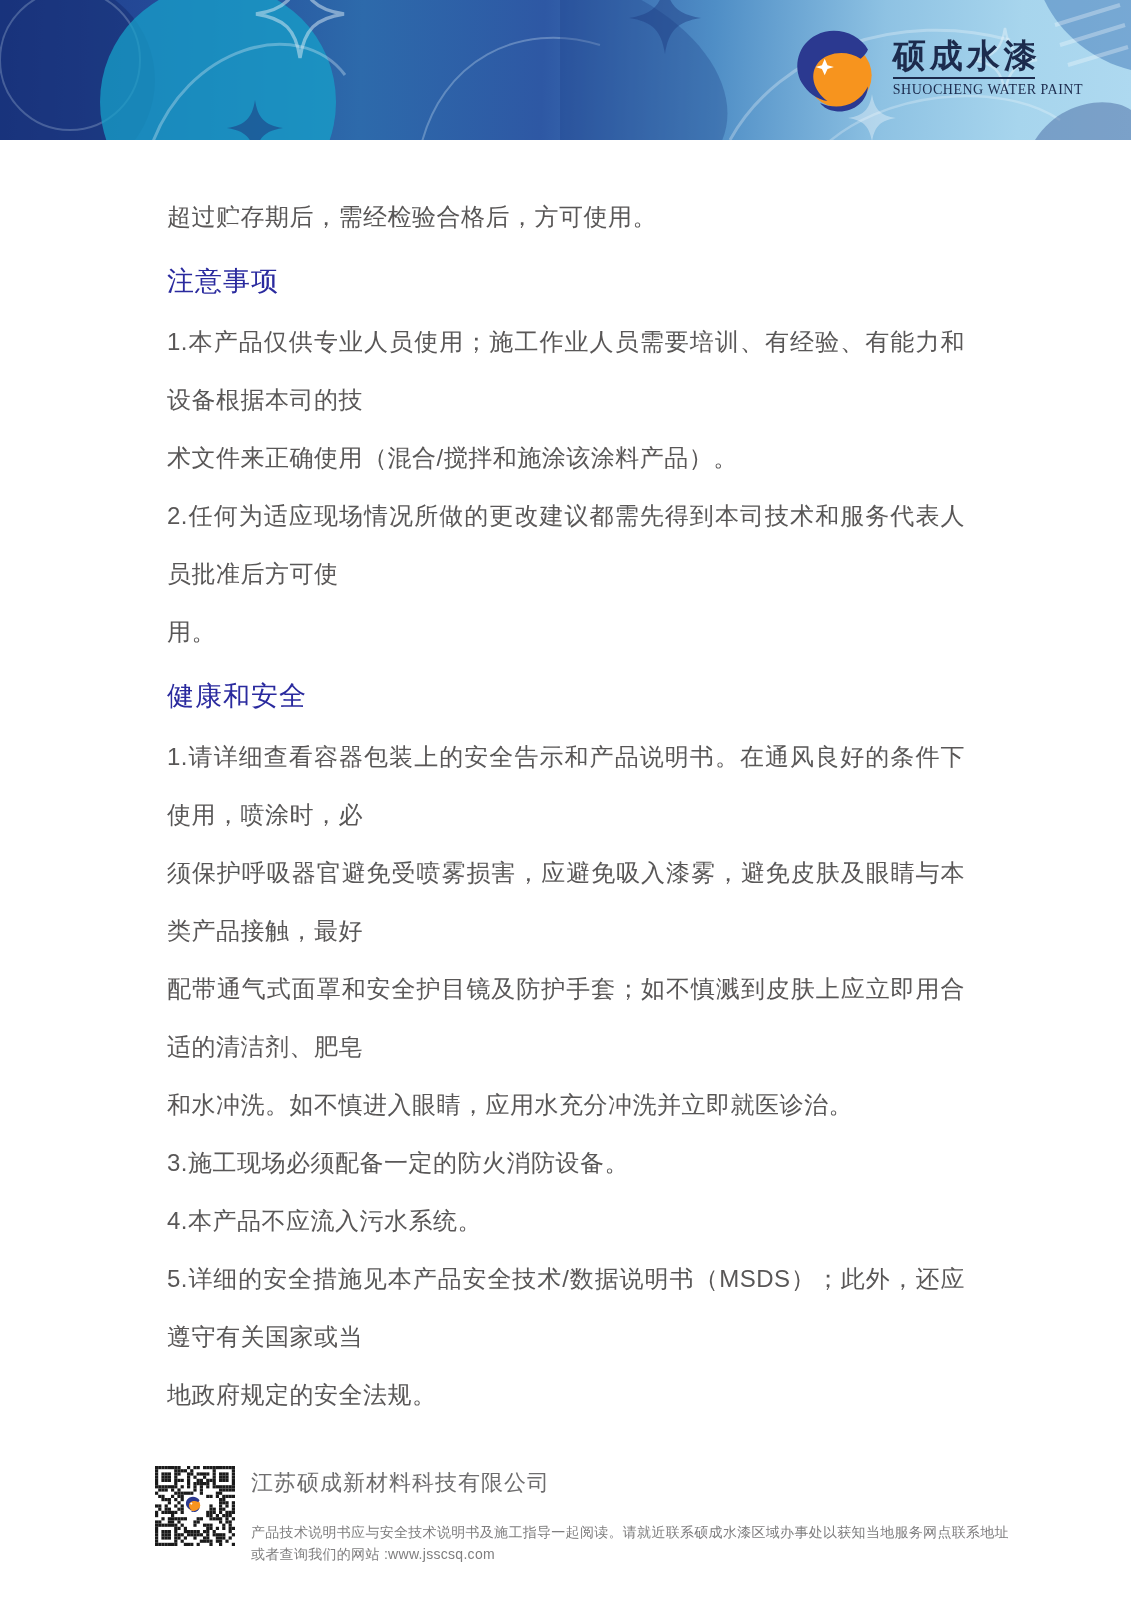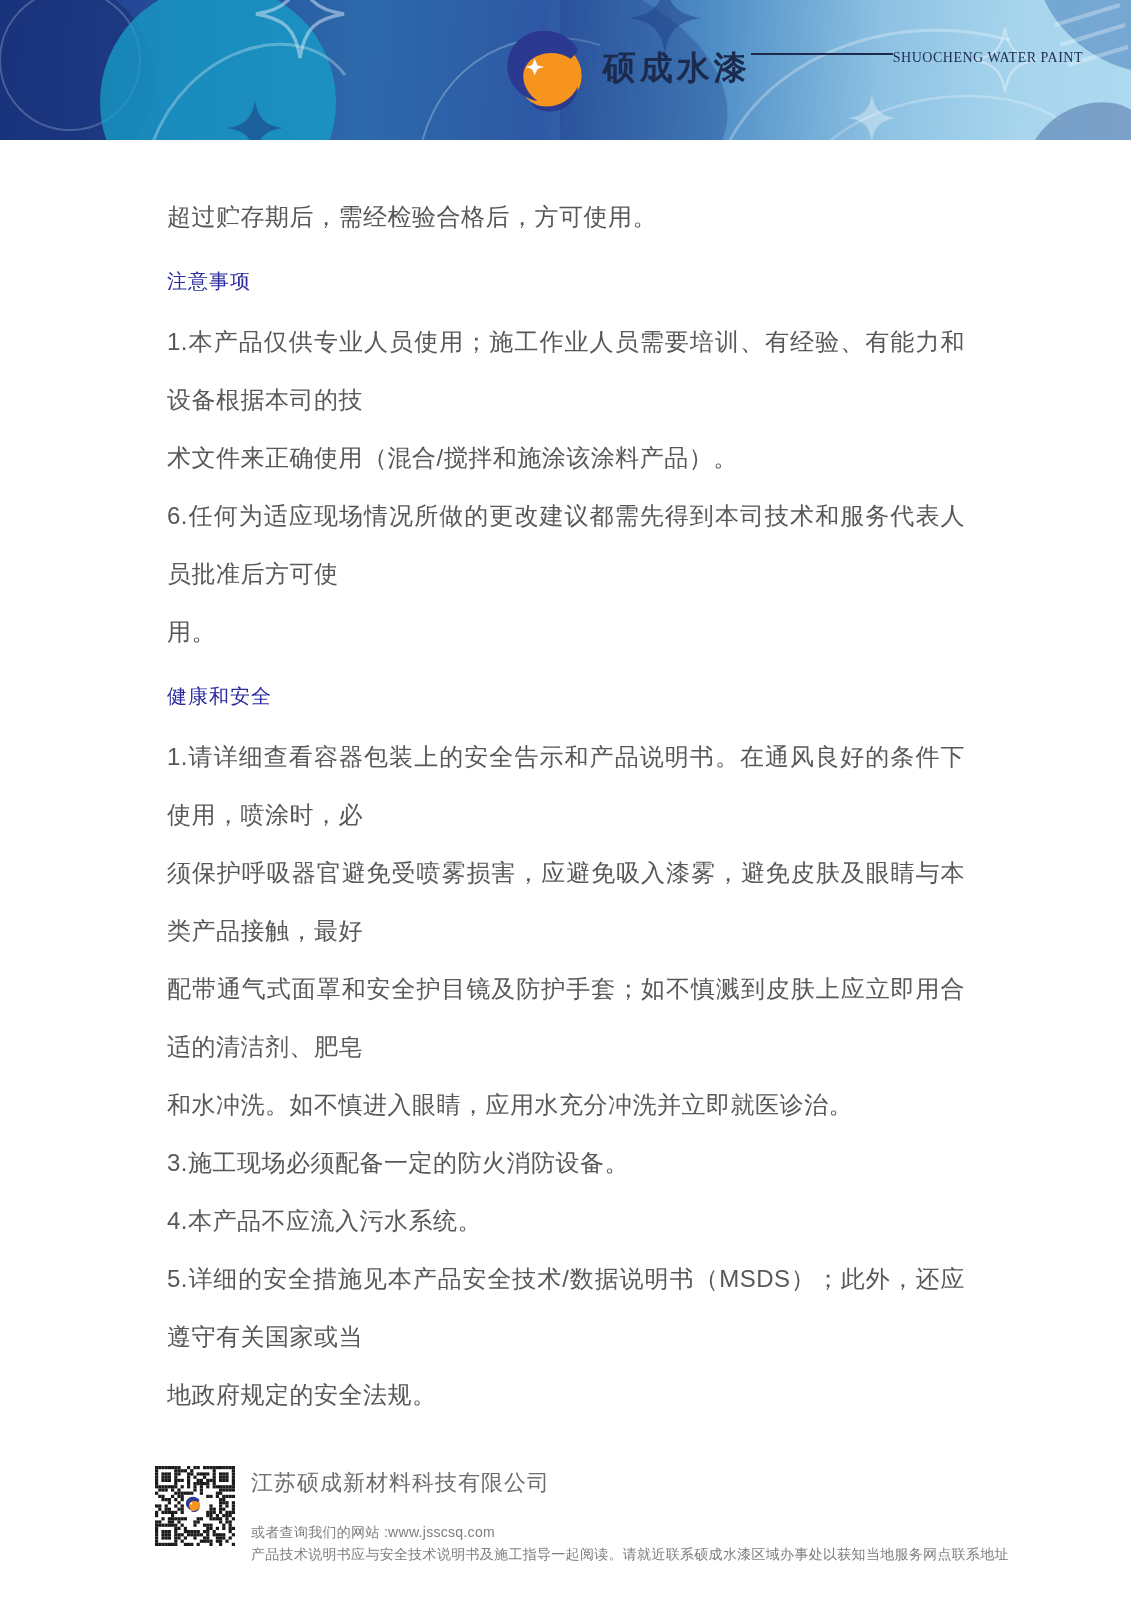--- a/index.html
+++ b/index.html
@@ -21,40 +21,40 @@
   .hdr{
     position:absolute;top:0;left:0;width:1131px;height:140px;
     background:linear-gradient(92deg,#1d3c8a 0%,#254b99 15%,#2d6aab 32%,#2e58a4 48%,#4f8ec6 63%,#8ec2e3 78%,#a7d5ed 90%,#aed9f0 100%);
   }
   .hdr-art{position:absolute;top:0;left:0;width:100%;height:100%;}
   .logo{
     position:absolute;top:22px;right:48px;
     display:flex;align-items:center;gap:14px;
   }
   .logo-emblem{width:92px;height:92px;flex:0 0 auto;}
-  .logo-text{display:flex;flex-direction:row;align-items:flex-start;}
+  .logo-text{display:flex;flex-direction:column;align-items:flex-start;}
   .logo-title{
     font-family:"Liberation Serif","DejaVu Serif",serif;
     font-weight:bold;font-size:33px;line-height:36px;
     letter-spacing:4px;color:var(--c-logo-text);white-space:nowrap;
   }
   .logo-divider{width:142px;height:2px;background:var(--c-logo-text);margin:3px 0 3px 0;}
   .logo-subtitle{
     font-family:"Liberation Serif","DejaVu Serif",serif;
     font-weight:normal;font-size:14px;letter-spacing:0.5px;
     color:var(--c-logo-text);white-space:nowrap;
   }
   
   .body{position:absolute;top:188px;left:167px;width:798px;}
   .para{
     margin:0;font-size:24px;line-height:58px;color:var(--c-body);
     white-space:pre-line;text-align:justify;letter-spacing:0.5px;
   }
   .sec{
-    margin:15px 0 12px 0;font-size:20px;line-height:40px;
+    margin:15px 0 12px 0;font-size:27px;line-height:40px;
     font-weight:500;color:var(--c-heading);letter-spacing:1px;
   }
   
   .ftr{
     position:absolute;top:1466px;left:155px;width:880px;
     display:flex;align-items:flex-start;gap:16px;
   }
   .qr{width:80px;height:80px;flex:0 0 auto;}
   .qr svg{width:80px;height:80px;display:block;}
   .ftr-text{padding-top:2px;}
@@ -116,21 +116,21 @@
       </div>
     </div>
   </header>
 
   <main class="body">
     <p class="para">超过贮存期后，需经检验合格后，方可使用。</p>
 
     <h2 class="sec">注意事项</h2>
     <p class="para">1.本产品仅供专业人员使用；施工作业人员需要培训、有经验、有能力和设备根据本司的技
 术文件来正确使用（混合/搅拌和施涂该涂料产品）。</p>
-    <p class="para">6.任何为适应现场情况所做的更改建议都需先得到本司技术和服务代表人员批准后方可使
+    <p class="para">2.任何为适应现场情况所做的更改建议都需先得到本司技术和服务代表人员批准后方可使
 用。</p>
 
     <h2 class="sec">健康和安全</h2>
     <p class="para">1.请详细查看容器包装上的安全告示和产品说明书。在通风良好的条件下使用，喷涂时，必
 须保护呼吸器官避免受喷雾损害，应避免吸入漆雾，避免皮肤及眼睛与本类产品接触，最好
 配带通气式面罩和安全护目镜及防护手套；如不慎溅到皮肤上应立即用合适的清洁剂、肥皂
 和水冲洗。如不慎进入眼睛，应用水充分冲洗并立即就医诊治。</p>
     <p class="para">3.施工现场必须配备一定的防火消防设备。</p>
     <p class="para">4.本产品不应流入污水系统。</p>
     <p class="para">5.详细的安全措施见本产品安全技术/数据说明书（MSDS）；此外，还应遵守有关国家或当
@@ -457,18 +457,18 @@
             <rect x="76.80" y="76.80" width="3.20" height="3.20"></rect>
           </g>
           <circle cx="40" cy="40" r="11" fill="#ffffff"></circle>
           <g transform="translate(29,29) scale(0.22)">
             <use href="#emblem"></use>
           </g>
         </svg>
     </div>
     <div class="ftr-text">
       <div class="company">江苏硕成新材料科技有限公司</div>
+      <div class="note">产品技术说明书应与安全技术说明书及施工指导一起阅读。请就近联系硕成水漆区域办事处以获知当地服务网点联系地址</div>
       <div class="note">或者查询我们的网站 :www.jsscsq.com</div>
-      <div class="note">产品技术说明书应与安全技术说明书及施工指导一起阅读。请就近联系硕成水漆区域办事处以获知当地服务网点联系地址</div>
     </div>
   </footer>
 
 </div>
 
 </body></html>

